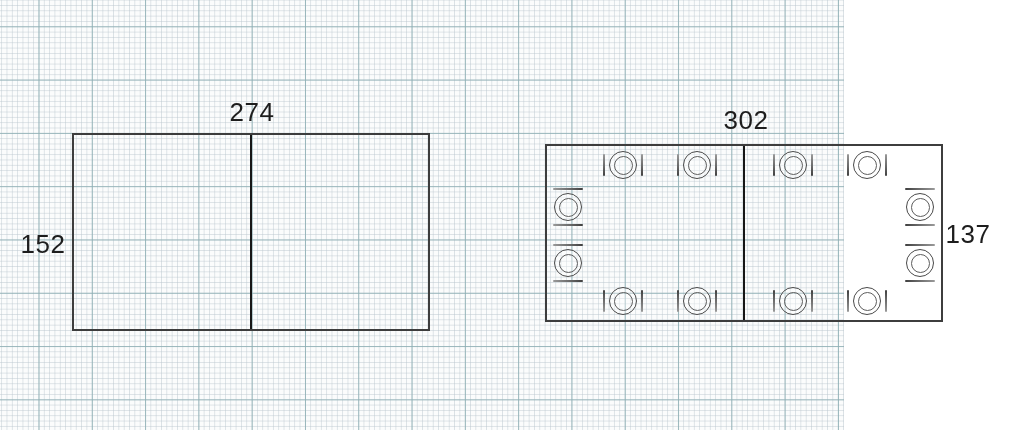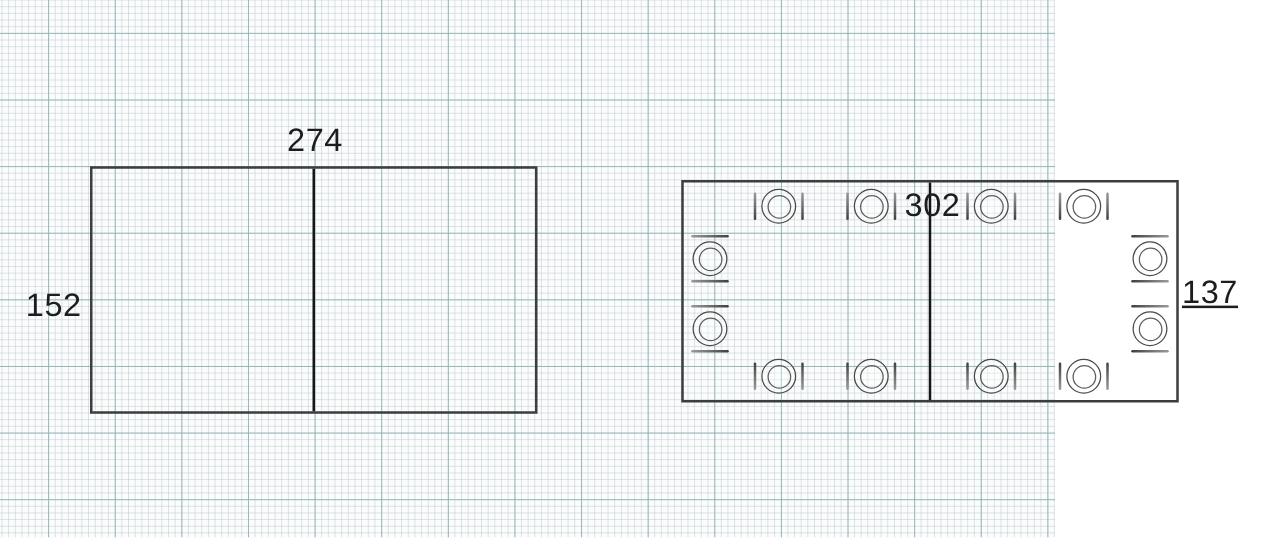--- a/index.html
+++ b/index.html
@@ -58,22 +58,22 @@
   .dim {
     position: absolute;
     transform: translate(-50%, -50%);
     font-size: 26px;
     color: #1d1d1d;
     letter-spacing: 0.5px;
     white-space: nowrap;
   }
   .dim-w-left  { left: 252px; top: 112px; }
   .dim-h-left  { left: 43px;  top: 244px; }
-  .dim-w-right { left: 746px; top: 120px; margin-top: 44px; }
-  .dim-h-right { left: 968px; top: 234px; text-decoration: underline; }
+  .dim-w-right { left: 746px; top: 120px; }
+  .dim-h-right { left: 968px; top: 234px; }
 
   
   .seat {
     position: absolute;
     transform: translate(-50%, -50%);
     display: flex;
     align-items: center;
     justify-content: center;
   }
   .seat-top, .seat-bottom { flex-direction: row;    gap: 4px; width: 48px; height: 30px; }

